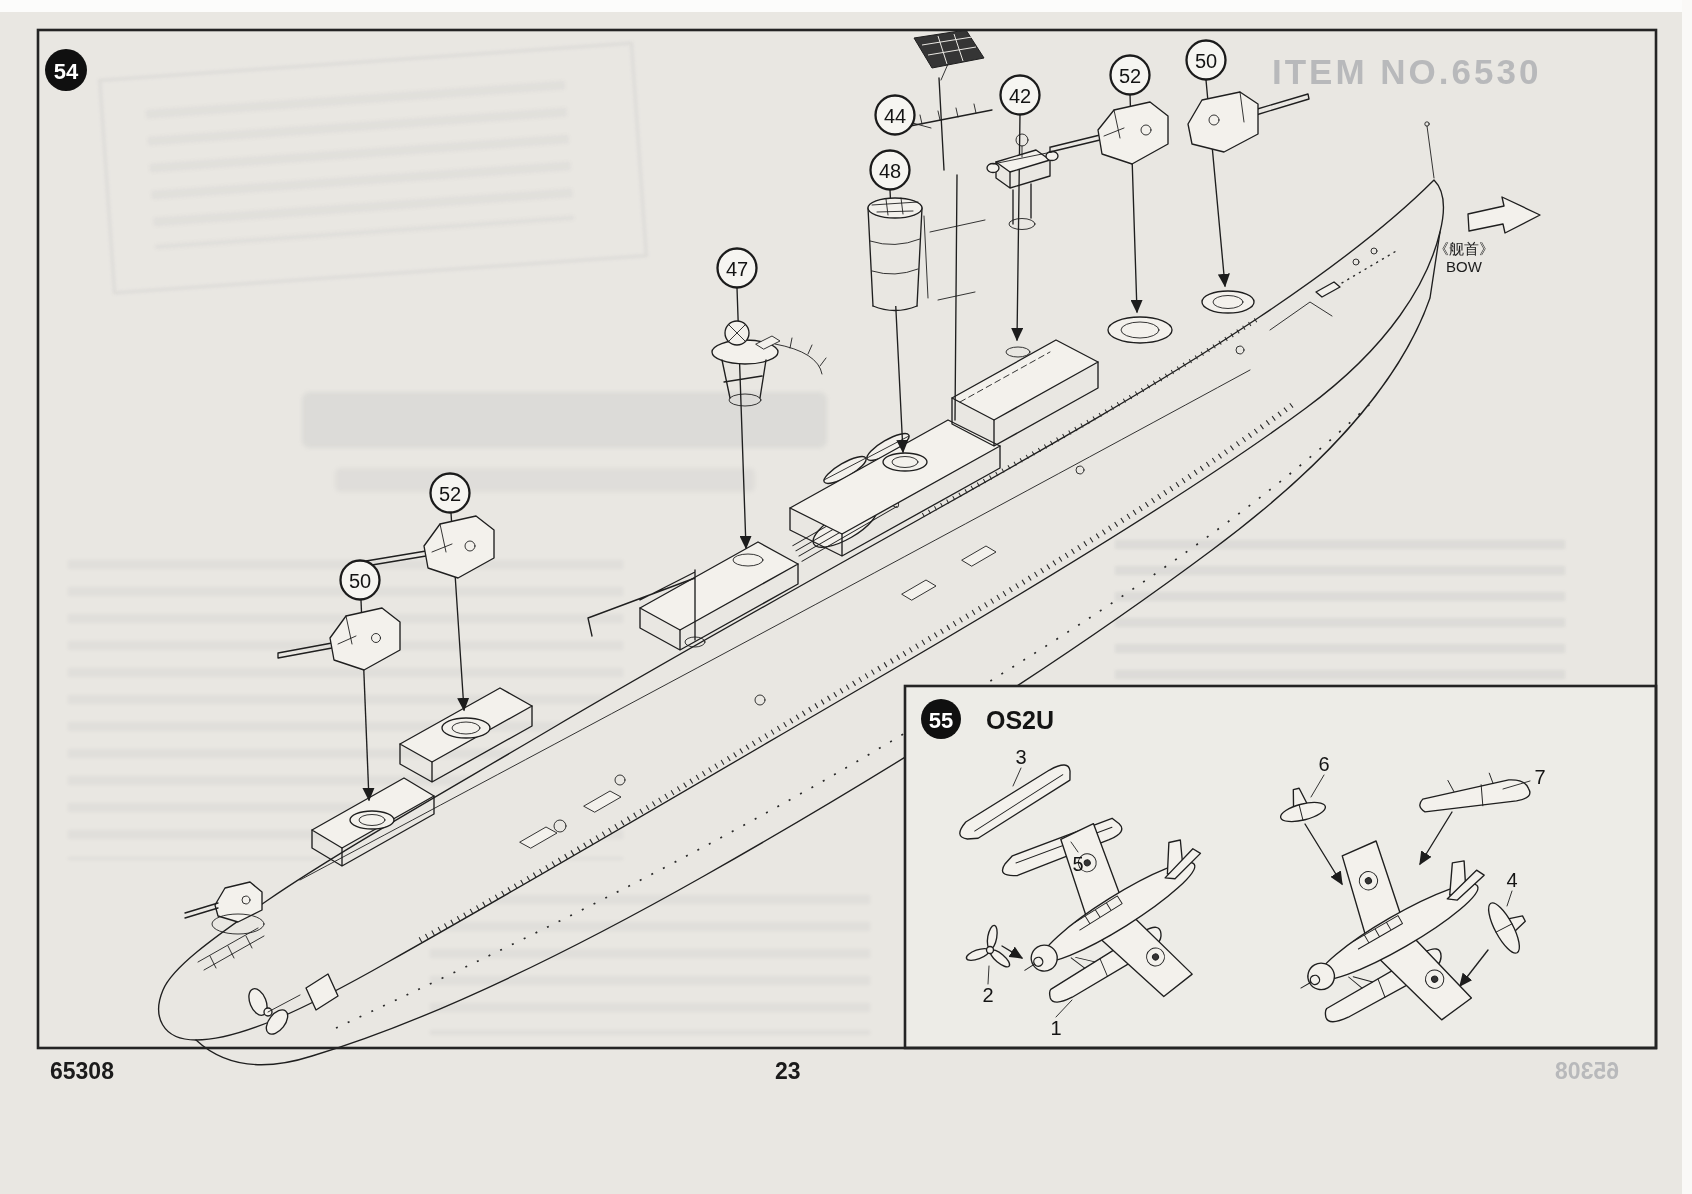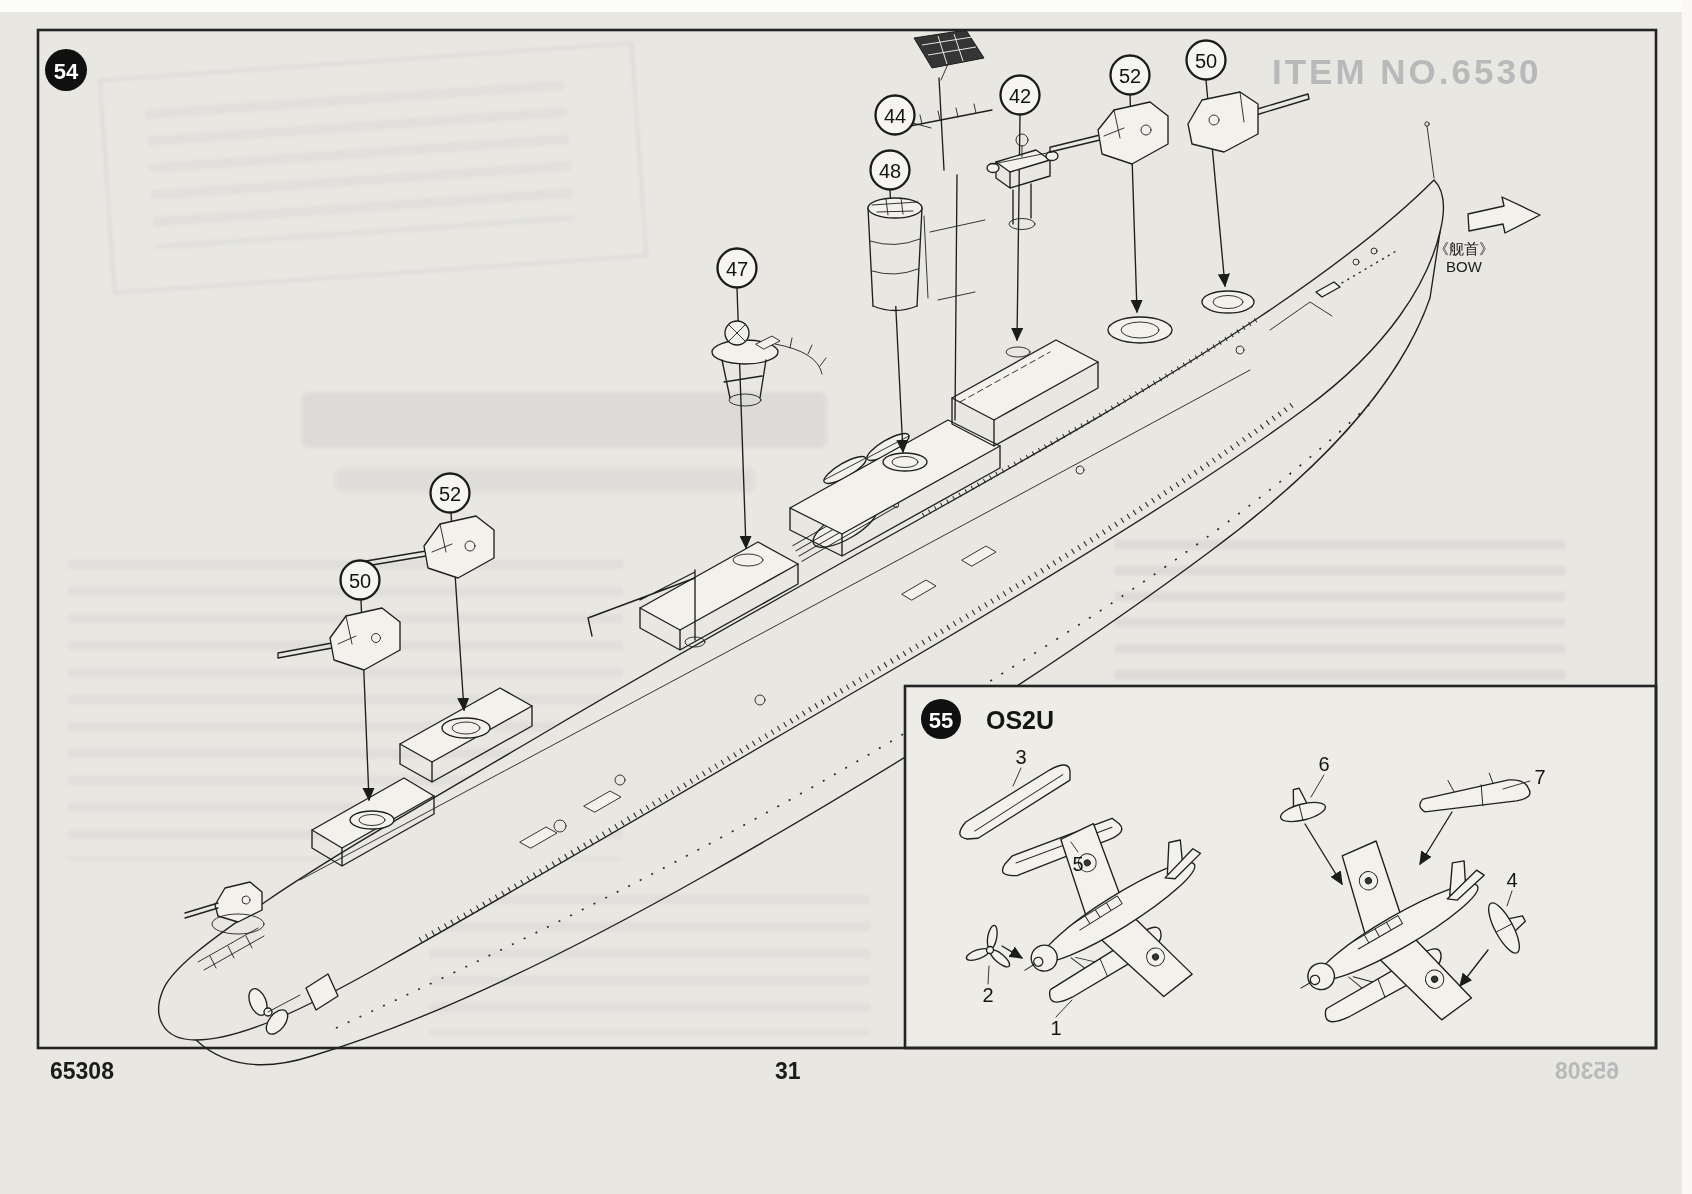--- a/index.html
+++ b/index.html
@@ -428,13 +428,13 @@
   </g>
 
   <rect class="frame" x="38" y="30" width="1618" height="1018"></rect>
   <g>
     <circle class="badge" cx="66" cy="70" r="21"></circle>
     <text class="badge-num" x="66" y="71">54</text>
   </g>
 </svg>
 
 <div class="footer-text" id="kit-number">65308</div>
-<div class="footer-text" id="page-number">31</div>
+<div class="footer-text" id="page-number">23</div>
 
 </body></html>

